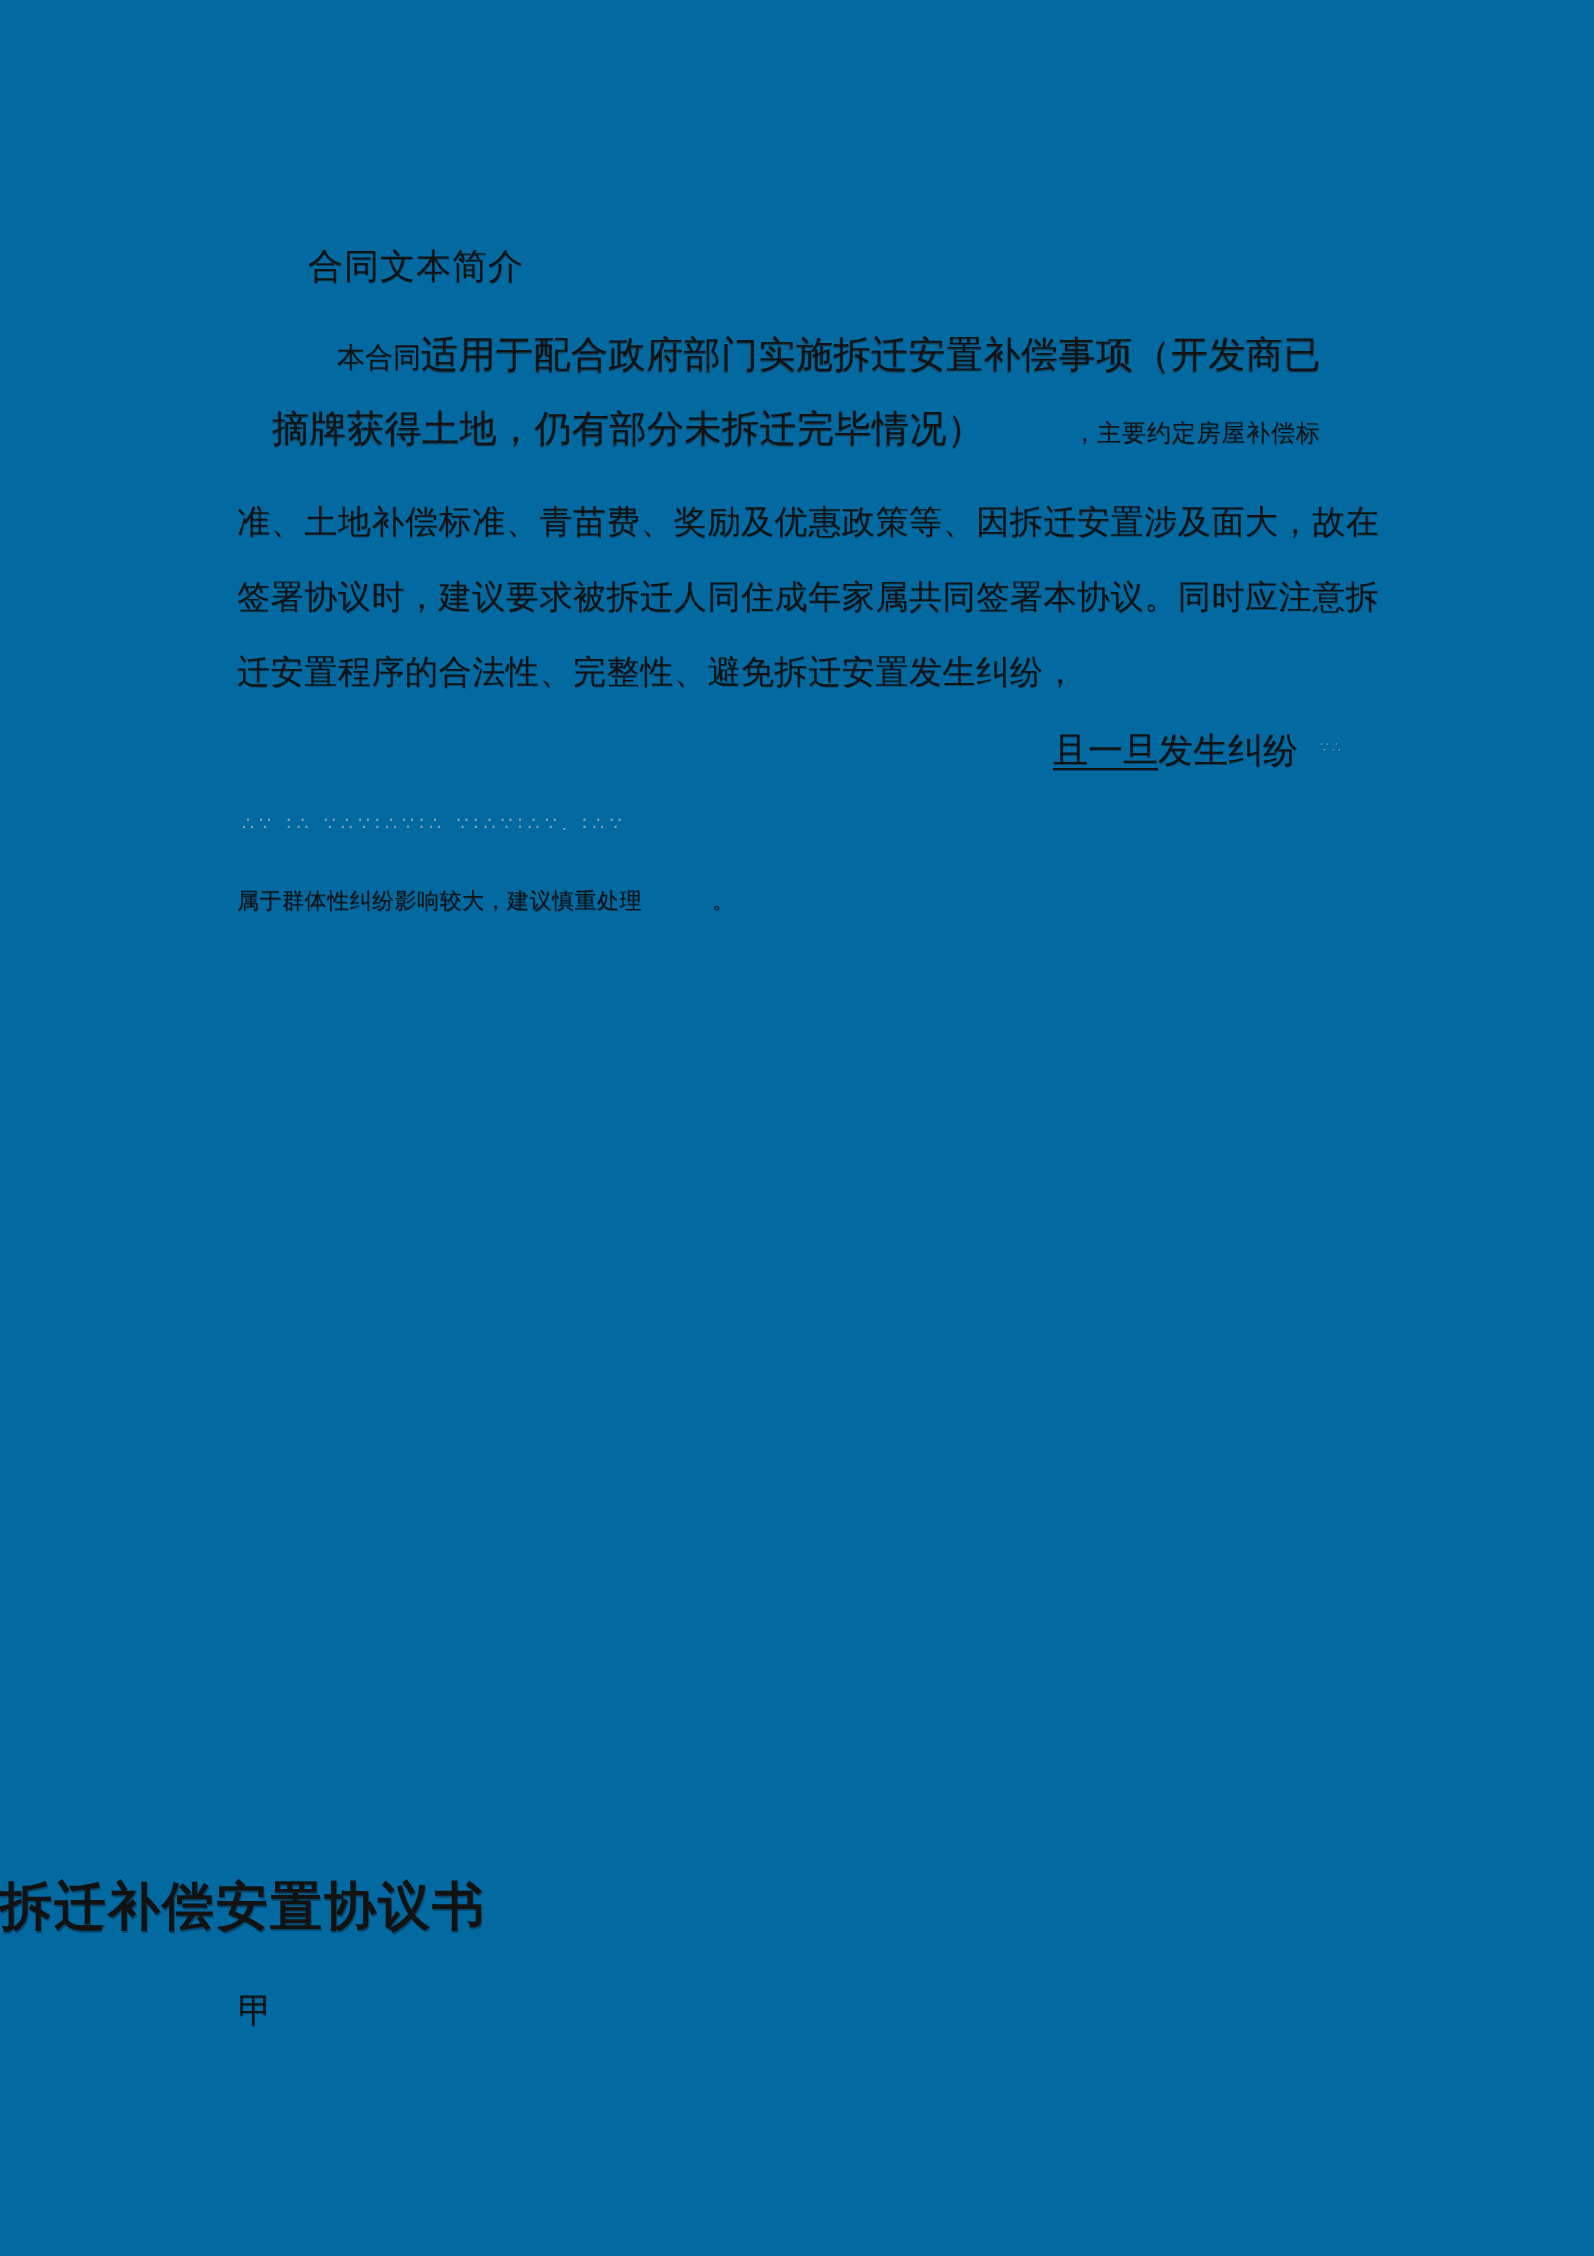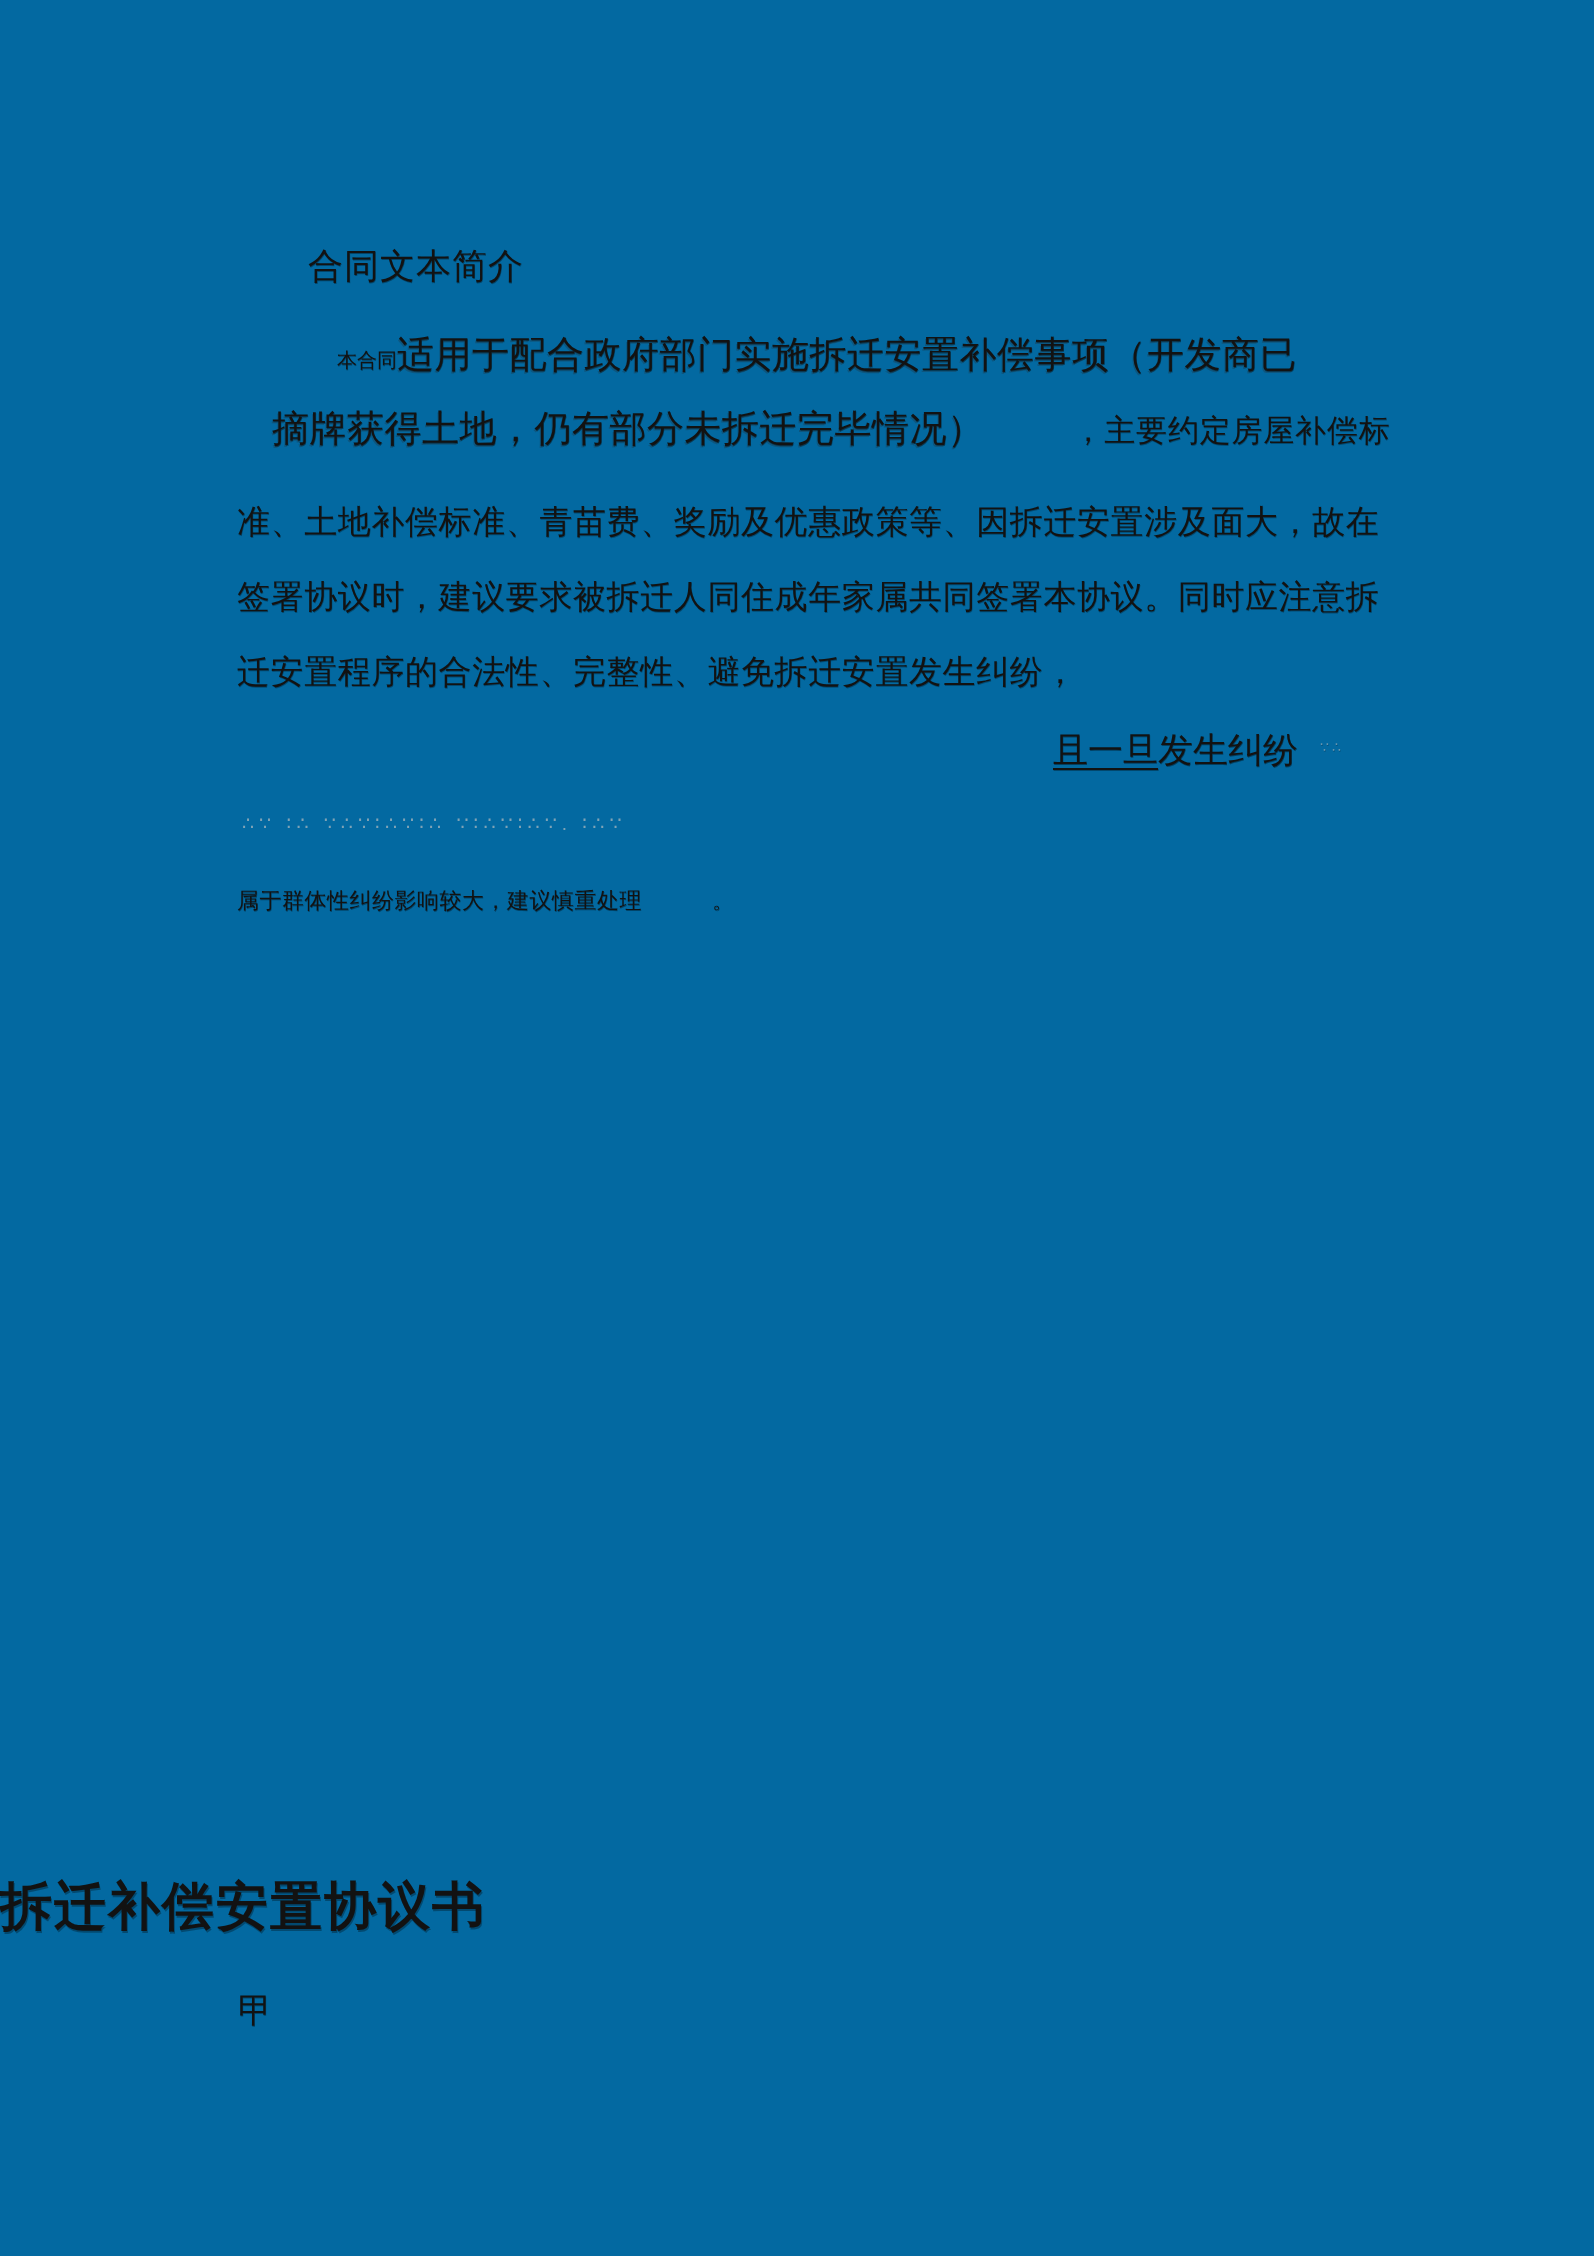--- a/index.html
+++ b/index.html
@@ -20,32 +20,32 @@
 
   .intro-heading {
     left: 308px; top: 243px;
     font-size: 35px;
     letter-spacing: 1px;
     text-shadow: 0.6px 0.8px 0 rgba(0,0,0,0.35);
   }
 
   .p-line1 { left: 337px; top: 330px; font-size: 37px; }
   .p-line1 .prefix {
-    font-size: 20px;
+    font-size: 28px;
     text-shadow: 0.5px 0.7px 0 rgba(0,0,0,0.35);
   }
   .lg {
     text-shadow: -1px 1.6px 0 rgba(40,40,40,0.28), 0.5px 0.5px 0 rgba(0,0,0,0.4);
     letter-spacing: 0.5px;
     text-align: right;
   }
 
   .p-line2 { left: 272px; top: 404px; font-size: 37px; }
   .p-line2 .small-tail {
-    font-size: 31px;
+    font-size: 24px;
     margin-left: 88px;
     letter-spacing: 0.8px;
     text-shadow: 0.5px 0.6px 0 rgba(0,0,0,0.3);
   }
 
   .body-line {
     font-size: 33px;
     letter-spacing: 0.6px;
     text-shadow: 0.5px 0.6px 0 rgba(0,0,0,0.3);
   }

